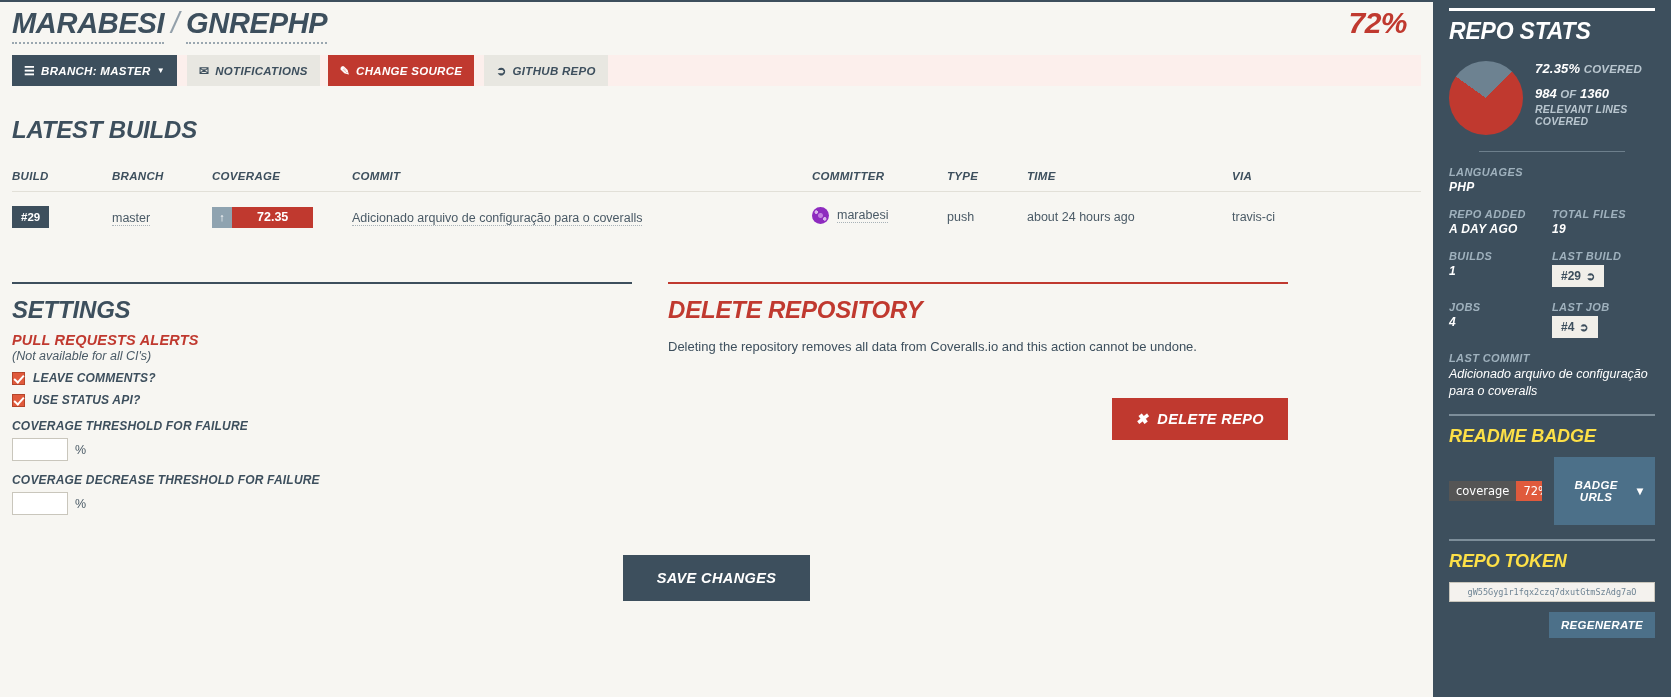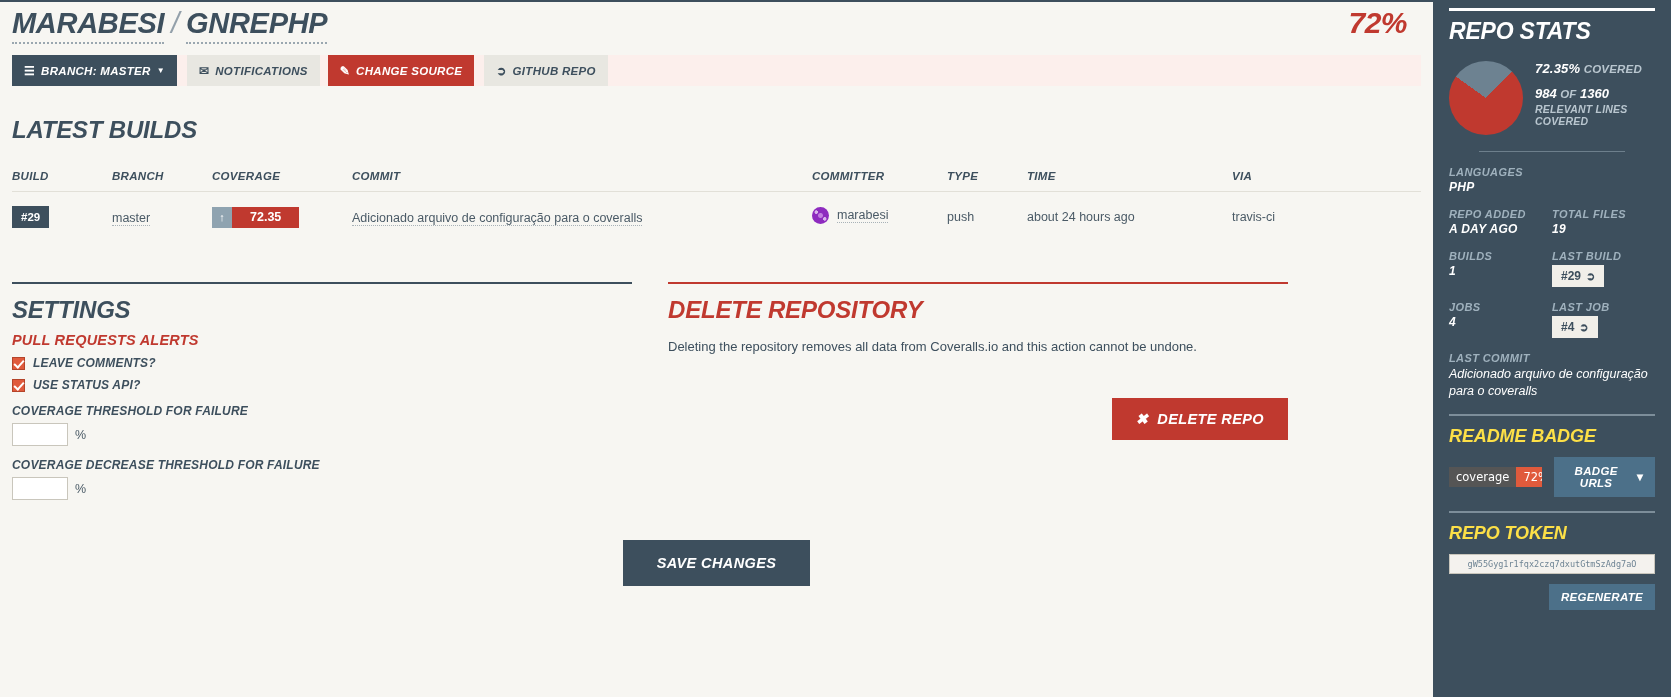--- a/index.html
+++ b/index.html
@@ -86,21 +86,21 @@
     text-decoration: none; cursor: pointer;
   }
   .cov-pill { display: inline-flex; align-items: center; }
   .cov-pill .arrow {
     background: #8fa3b0; color: #fff; font-size: 11px;
     width: 20px; height: 21px; display: inline-flex;
     align-items: center; justify-content: center;
   }
   .cov-pill .val {
     background: #c0392f; color: #fff; font-size: 12.5px; font-weight: bold;
-    padding: 3px 18px; height: 21px; display: inline-flex; align-items: center;
+    padding: 3px 25px; height: 21px; display: inline-flex; align-items: center;
   }
   .commit-link {
     font-size: 12.5px; color: #4a5a66; border-bottom: 1px dotted #a8b2b8;
     text-decoration: none; cursor: pointer;
   }
   .committer { display: inline-flex; align-items: center; gap: 8px; }
   .avatar {
     width: 17px; height: 17px; border-radius: 50%;
     background: #8e2bbf;
     background-image: radial-gradient(circle at 50% 50%, #c27fe0 2px, transparent 3px),
@@ -227,21 +227,21 @@
   .badge-row { display: flex; align-items: center; gap: 12px; margin-top: 10px; }
   .badge {
     display: inline-flex; height: 20px; font-size: 11.5px; overflow: hidden;
     font-family: "DejaVu Sans", sans-serif;
   }
   .badge .l { background: #555; color: #fff; padding: 0 7px; display: flex; align-items: center; }
   .badge .r { background: #e05a3c; color: #fff; padding: 0 7px; display: flex; align-items: center; }
   .btn-badgeurls {
     background: #4c7089; color: #fff; border: 0; cursor: pointer;
     font-size: 11.5px; font-weight: bold; font-style: italic; letter-spacing: .3px;
-    padding: 8px 9px; display: inline-flex; align-items: center; gap: 5px;
+    padding: 22px 9px; display: inline-flex; align-items: center; gap: 5px;
     font-family: "Liberation Sans", sans-serif; text-transform: uppercase;
   }
   .token-box {
     background: #f4f2ee; border: 1px solid #c9c6bc; color: #6e8494;
     font-family: "DejaVu Sans Mono", monospace; font-size: 8.5px;
     text-align: center; padding: 4px 2px; margin-top: 10px; width: 100%;
   }
   .regen-wrap { display: flex; justify-content: flex-end; margin-top: 10px; }
   .btn-regen {
     background: #4c7089; color: #fff; border: 0; cursor: pointer;
@@ -331,20 +331,21 @@
         </tr>
       </tbody>
     </table>
 
     <div class="panels">
 
       <div class="panel-left">
         <div class="rule-dark"></div>
         <div class="section-title">SETTINGS</div>
         <div class="sub-red">PULL REQUESTS ALERTS</div>
+        <div class="note-it">(Not available for all CI's)</div>
 
         <div class="chk-row">
           <span class="chk"></span>
           <span class="chk-label">LEAVE COMMENTS?</span>
         </div>
         <div class="chk-row">
           <span class="chk"></span>
           <span class="chk-label">USE STATUS API?</span>
         </div>
 

